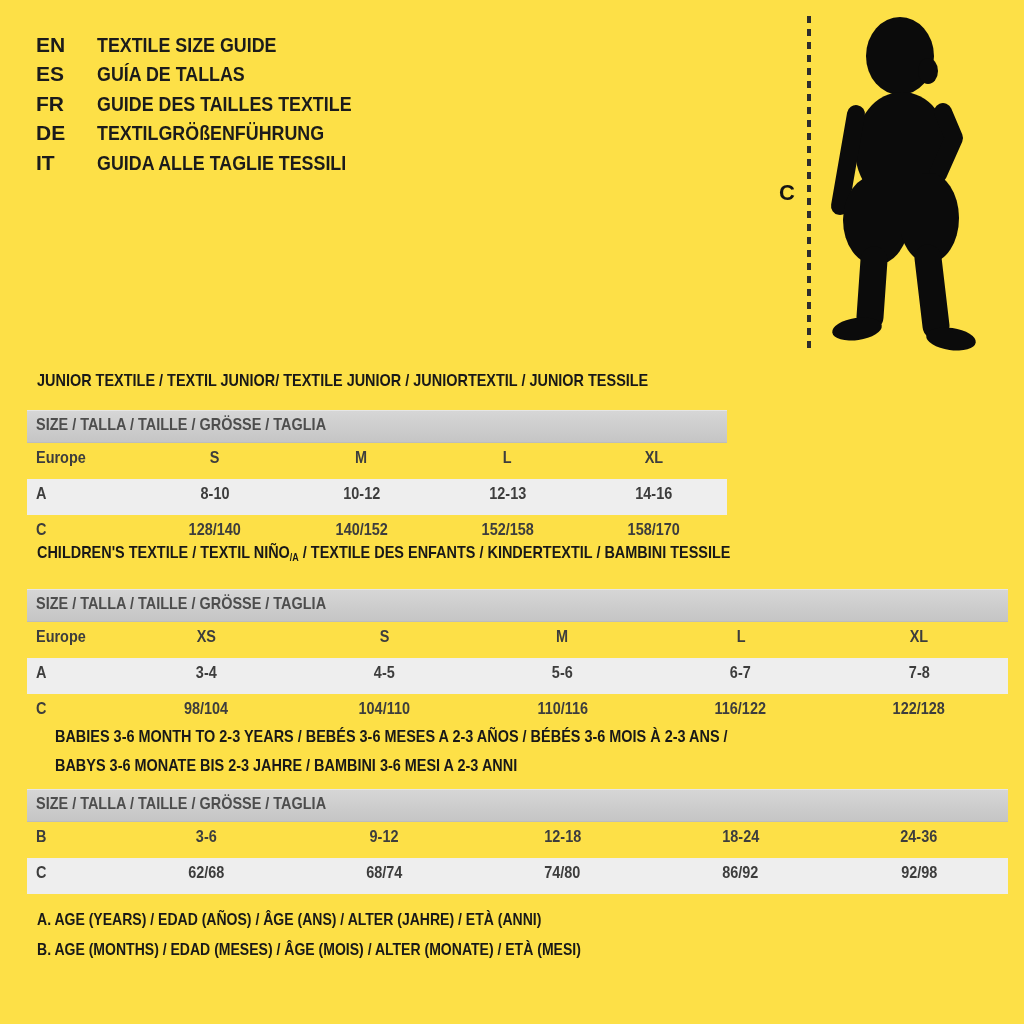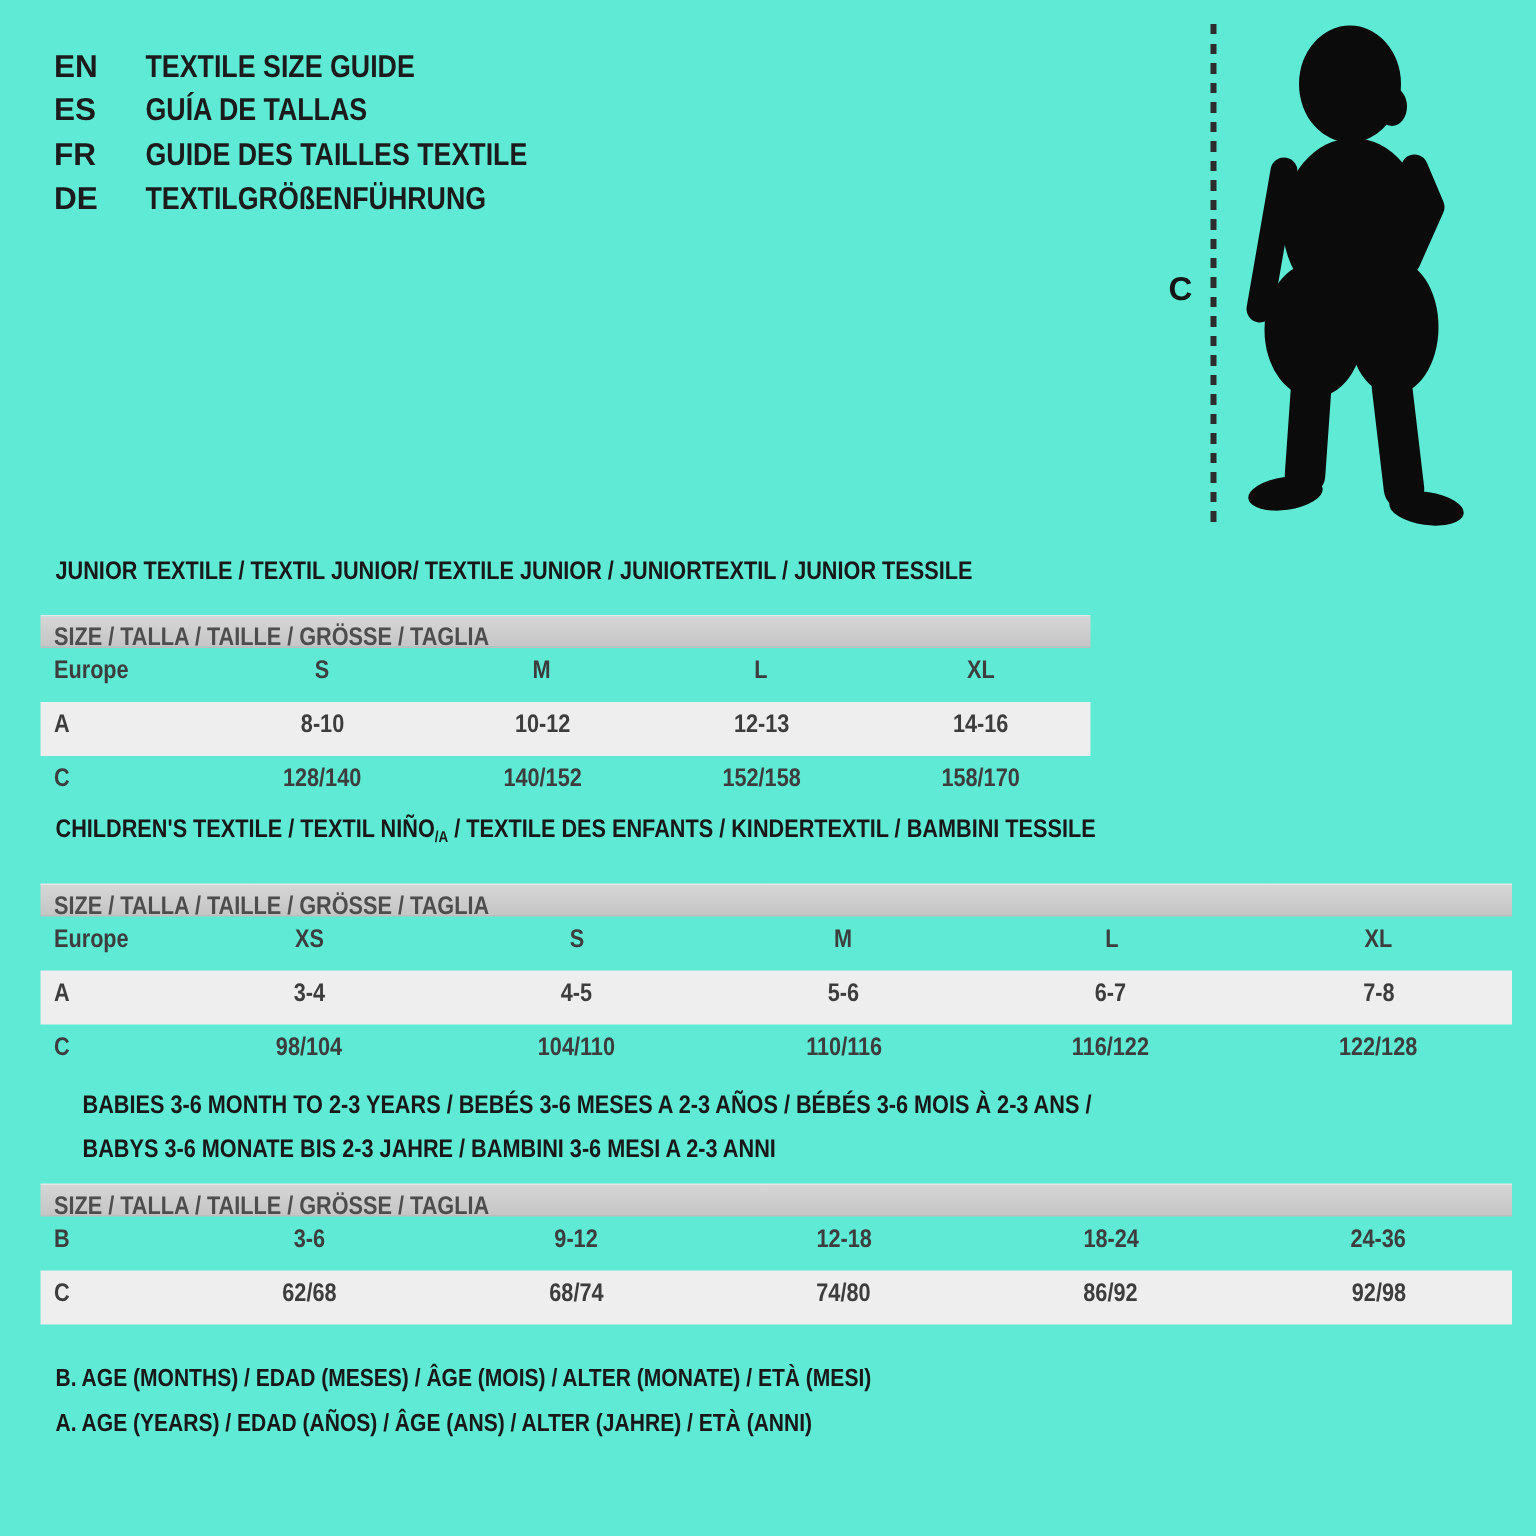--- a/index.html
+++ b/index.html
@@ -1,18 +1,18 @@
 <!DOCTYPE html>
 <html><head>
 <meta charset="utf-8">
 <style>
   * { margin:0; padding:0; box-sizing:border-box; }
   html,body { background:#ffffff; }
   .page {
-    position:relative; width:1024px; height:1024px; background:#5eead4;
+    position:relative; width:1024px; height:1024px; background:#fde047;
     font-family:"Liberation Sans", sans-serif; font-weight:700; overflow:hidden;
     color:#1c1c1c;
   }
   
   .cond  { display:inline-block; transform:scaleX(0.85); transform-origin:0 50%; white-space:nowrap; }
   .condc { display:inline-block; transform:scaleX(0.85); transform-origin:50% 50%; white-space:nowrap; }
 
   
   .lang-list { position:absolute; left:36px; top:30px; }
   .lang-row  { display:flex; font-size:21px; line-height:29.4px; color:#1b1b1b; }
@@ -28,21 +28,21 @@
   .baby-svg { position:absolute; left:826px; top:14px; }
 
   
   .section-heading { position:absolute; left:37px; font-size:17px; line-height:20px; color:#181818; }
   .heading-multiline { line-height:29px;margin-left:18px; }
   .subscript { font-size:0.62em; position:relative; top:0.28em; }
 
   
   .stable { position:absolute; left:27px; }
   .size-bar {
-    height:22px; line-height:27px; padding-left:9px;
+    height:33px; line-height:27px; padding-left:9px;
     background:linear-gradient(180deg,#d6d6d6 0%,#c5c5c5 100%);
     border-top:1px solid #e6e6e6; border-bottom:1px solid #bdbdbd;
     font-size:17px; color:#4d4d4d;
   }
   .trow { display:flex; height:36px; line-height:29px; font-size:17px; color:#3d3d3d; }
   .trow.shaded { background:#eeeeee; }
   .tlabel { flex:0 0 var(--labw); padding-left:9px; text-align:left; }
   .tcell  { flex:1; text-align:center; }
   .w-junior { width:700px; --labw:115px; }
   .w-wide   { width:981px; --labw:90px; }
@@ -65,20 +65,24 @@
       <span class="lang-code">ES</span>
       <span class="lang-title cond">GUÍA DE TALLAS</span>
     </div>
     <div class="lang-row">
       <span class="lang-code">FR</span>
       <span class="lang-title cond">GUIDE DES TAILLES TEXTILE</span>
     </div>
     <div class="lang-row">
       <span class="lang-code">DE</span>
       <span class="lang-title cond">TEXTILGRÖßENFÜHRUNG</span>
+    </div>
+    <div class="lang-row">
+      <span class="lang-code">IT</span>
+      <span class="lang-title cond">GUIDA ALLE TAGLIE TESSILI</span>
     </div>
   </div>
 
   <div class="measure-line"></div>
   <div class="figure-label">C</div>
   <svg class="baby-svg" width="152" height="340" viewBox="0 0 152 340" fill="#0b0b0b" stroke="none" xmlns="http://www.w3.org/2000/svg">
     <ellipse cx="74" cy="42" rx="34" ry="39"></ellipse>
     <ellipse cx="102" cy="57" rx="10" ry="13"></ellipse>
     <ellipse cx="76" cy="135" rx="47" ry="57"></ellipse>
     <path d="M30,100 L14,192" stroke="#0b0b0b" stroke-width="18" stroke-linecap="round" fill="none"></path>
@@ -181,17 +185,17 @@
           <div class="tcell"><span class="condc">62/68</span></div>
           <div class="tcell"><span class="condc">68/74</span></div>
           <div class="tcell"><span class="condc">74/80</span></div>
           <div class="tcell"><span class="condc">86/92</span></div>
           <div class="tcell"><span class="condc">92/98</span></div>
         </div>
       </div>
   </div>
 
   <div class="legend">
+    <div class="legend-line"><span class="cond">A. AGE (YEARS) / EDAD (AÑOS) / ÂGE (ANS) / ALTER (JAHRE) / ETÀ (ANNI)</span></div>
     <div class="legend-line"><span class="cond">B. AGE (MONTHS) / EDAD (MESES) / ÂGE (MOIS) / ALTER (MONATE) / ETÀ (MESI)</span></div>
-    <div class="legend-line"><span class="cond">A. AGE (YEARS) / EDAD (AÑOS) / ÂGE (ANS) / ALTER (JAHRE) / ETÀ (ANNI)</span></div>
   </div>
 
 </div>
 
 </body></html>

